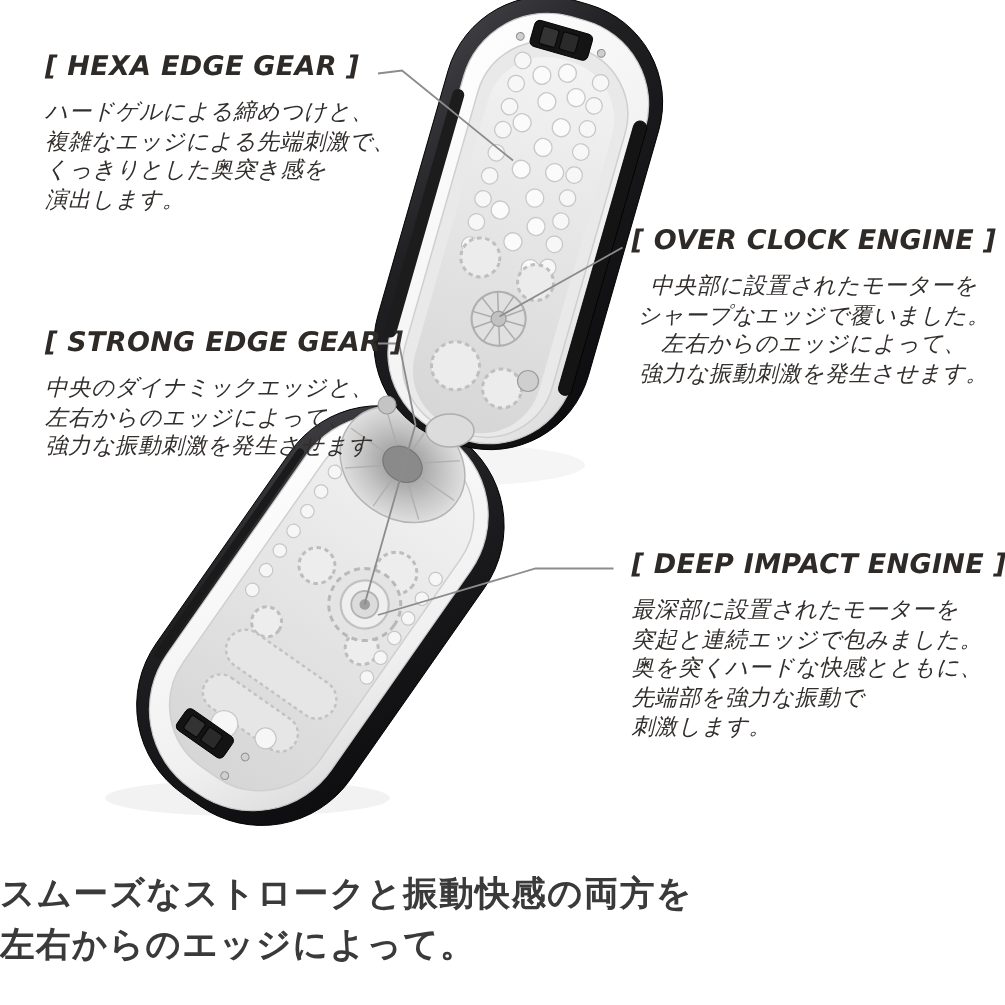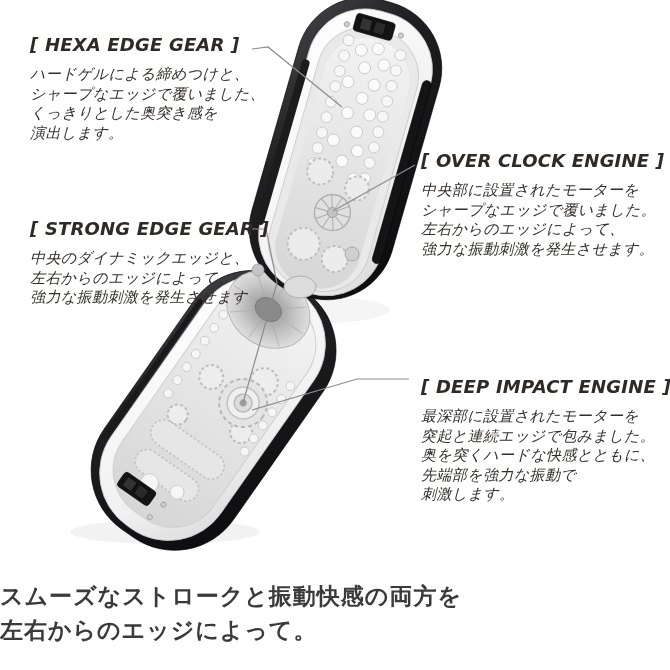--- a/index.html
+++ b/index.html
@@ -12,23 +12,23 @@
   .callout{position:absolute;font-style:italic;}
   .callout h3{
     margin:0 0 9px 0;font-size:18px;line-height:22px;font-weight:bold;
     letter-spacing:0.2px;white-space:nowrap;color:#2e2a28;
   }
   .callout p{
     margin:0;font-size:15px;line-height:19.5px;font-weight:500;
     letter-spacing:0.4px;white-space:nowrap;color:#322e2c;
   }
   #callout-hexa{left:30px;top:34px;}
-  #callout-overclock{left:421px;top:150px;}
+  #callout-overclock{left:421px;top:150px;text-align:center;}
   #callout-strong{left:30px;top:218px;}
-  #callout-deep{left:421px;top:376px;}
+  #callout-deep{left:421px;top:366px;}
   .tagline{
     position:absolute;left:0;top:579px;width:670px;text-align:left;
     font-size:23px;line-height:34px;font-weight:bold;color:#3a3a3a;
     letter-spacing:1px;
   }
   .tagline p{margin:0;}
 </style>
 </head>
 <body>
 
@@ -211,21 +211,21 @@
     <polyline points="252,49 268,47 342,107"></polyline>
     <polyline points="415,165 333,211"></polyline>
     <polyline points="252,229 266,229 277,283 243,403"></polyline>
     <polyline points="409,379 357,379 252,410"></polyline>
   </g>
 </svg>
 
 <div class="callout" id="callout-hexa">
   <h3>[ HEXA EDGE GEAR ]</h3>
   <p>ハードゲルによる締めつけと、</p>
-  <p>シャープなエッジで覆いました、</p>
+  <p>複雑なエッジによる先端刺激で、</p>
   <p>くっきりとした奥突き感を</p>
   <p>演出します。</p>
 </div>
 
 <div class="callout" id="callout-overclock">
   <h3>[ OVER CLOCK ENGINE ]</h3>
   <p>中央部に設置されたモーターを</p>
   <p>シャープなエッジで覆いました。</p>
   <p>左右からのエッジによって、</p>
   <p>強力な振動刺激を発生させます。</p>

